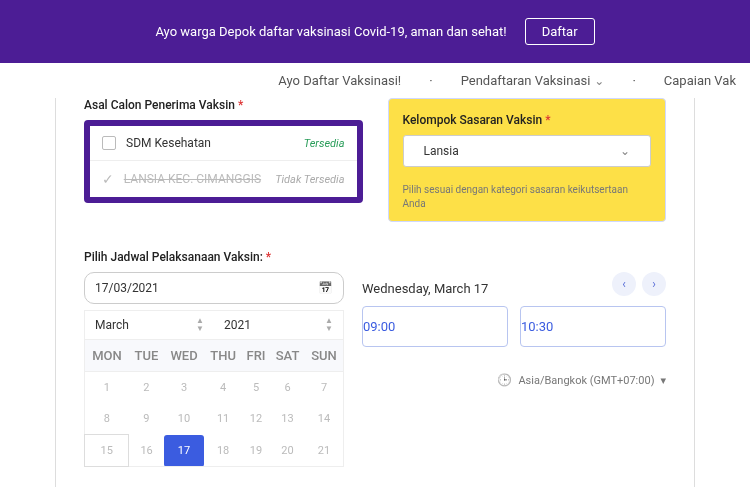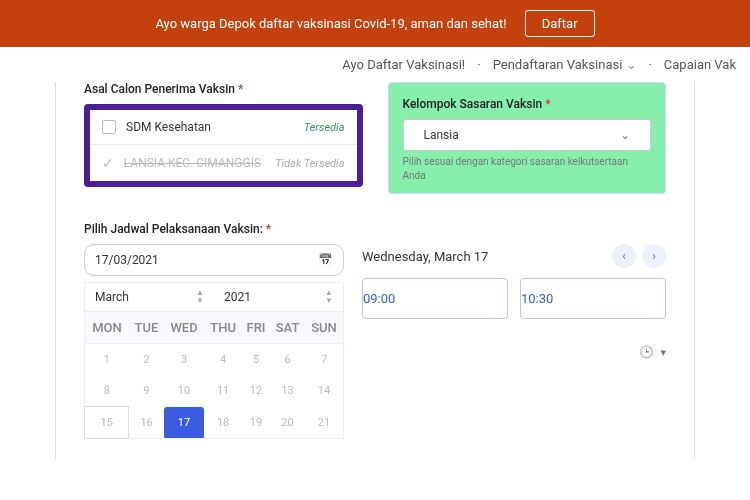--- a/index.html
+++ b/index.html
@@ -1,54 +1,54 @@
 <!DOCTYPE html>
 <html><head>
 <meta charset="utf-8">
 <style>
 * { box-sizing: border-box; margin: 0; padding: 0; font-family: -apple-system, BlinkMacSystemFont, "Segoe UI", Roboto, sans-serif; }
 body { background: #fff; color: #333; }
-.banner { background: #c2410c; color: #fff; display: flex; align-items: center; justify-content: center; gap: 18px; padding: 10px 0; font-size: 13px; }
+.banner { background: #4c1d95; color: #fff; display: flex; align-items: center; justify-content: center; gap: 18px; padding: 18px 0; font-size: 13px; }
 .banner-btn { border: 1px solid #fff; color: #fff; background: transparent; padding: 5px 16px; border-radius: 3px; font-size: 13px; cursor: pointer; }
-.topnav { display: flex; justify-content: flex-end; gap: 12px; padding: 10px 14px; font-size: 13px; color: #555; }
+.topnav { display: flex; justify-content: flex-end; gap: 28px; padding: 10px 14px; font-size: 13px; color: #555; }
 .topnav-item { display: inline-flex; align-items: center; gap: 4px; cursor: pointer; }
 .page { max-width: 640px; margin: 0 auto; border-left: 1px solid #ddd; border-right: 1px solid #ddd; padding: 0 28px 20px; }
 .header { text-align: center; padding: 14px 0 22px; }
 .header h1 { font-size: 17px; font-weight: 600; margin-bottom: 4px; }
 .header .sub { font-size: 11px; color: #555; }
 .row { display: flex; gap: 25px; margin-bottom: 28px; }
 .col { flex: 1; }
 .label { font-size: 12px; font-weight: 500; margin-bottom: 8px; color: #222; }
 .req { color: #d33; }
 .origin-box { border: 6px solid #4c1d95; border-radius: 4px; overflow: hidden; }
 .origin-row { display: flex; align-items: center; padding: 10px 12px; gap: 10px; font-size: 12px; }
 .origin-row + .origin-row { border-top: 1px solid #eee; }
 .cb { width: 14px; height: 14px; border: 1px solid #bbb; border-radius: 2px; flex-shrink: 0; }
 .check { color: #bbb; font-size: 14px; flex-shrink: 0; }
 .origin-row .name { flex: 1; color: #333; }
 .origin-row.unavail .name { color: #bbb; text-decoration: line-through; }
 .origin-row .status { font-size: 11px; font-style: italic; }
 .status.avail { color: #2a9d5a; }
 .status.unavail { color: #aaa; }
-.group-box { border: 1px solid #cfd8ff; background: #86efac; border-radius: 4px; padding: 14px 14px 10px; }
+.group-box { border: 1px solid #cfd8ff; background: #fde047; border-radius: 4px; padding: 14px 14px 10px; }
 .select { width: 100%; background: #fff; border: 1px solid #ccc; border-radius: 3px; padding: 8px 20px; font-size: 12px; display: flex; justify-content: space-between; align-items: center; cursor: pointer; }
-.hint { font-size: 10px; color: #777; margin-top: 4px; line-height: 1.4; }
+.hint { font-size: 10px; color: #777; margin-top: 16px; line-height: 1.4; }
 .date-sec { display: flex; gap: 18px; }
 .date-left { flex: 0 0 260px; }
 .date-input { display: flex; align-items: center; justify-content: space-between; border: 1px solid #ccc; border-radius: 10px; padding: 8px 10px; font-size: 12px; margin-bottom: 6px; cursor: pointer; }
 .cal-hdr { display: flex; border: 1px solid #eee; border-bottom: none; }
 .cal-hdr > div { flex: 1; display: flex; align-items: center; justify-content: space-between; padding: 6px 10px; font-size: 12px; }
 .spin { display: flex; flex-direction: column; font-size: 8px; color: #aaa; line-height: 1; cursor: pointer; }
 .cal { width: 100%; border: 1px solid #eee; border-collapse: collapse; }
 .cal th { font-size: 13px; font-weight: 500; color: #888; padding: 8px 0; background: #f8f9fc; border-bottom: 1px solid #eee; }
 .cal td { text-align: center; font-size: 11px; padding: 9px 0; color: #bbb; cursor: pointer; }
 .cal td.sel { background: #3b5ce0; color: #fff; border-radius: 3px; }
 .cal td.box { border: 1px solid #ddd; border-radius: 3px; color: #bbb; }
 .date-right { flex: 1; }
-.date-right-hdr { display: flex; align-items: center; justify-content: space-between; margin-bottom: 10px; }
+.date-right-hdr { display: flex; align-items: flex-end; justify-content: space-between; margin-bottom: 10px; }
 .date-title { font-size: 13px; color: #333; }
 .nav-btns { display: flex; gap: 6px; }
 .nav-btn { width: 24px; height: 24px; border-radius: 50%; background: #eef1fb; color: #5a6fd8; display: flex; align-items: center; justify-content: center; font-size: 12px; cursor: pointer; }
 .slots { display: flex; gap: 12px; }
 .slot { flex: 1; text-align: left; border: 1px solid #b8c5f0; color: #3b5ce0; border-radius: 4px; padding: 12px 0; font-size: 13px; cursor: pointer; }
 .tz { display: flex; align-items: center; justify-content: flex-end; gap: 6px; font-size: 11px; color: #777; margin-top: 26px; }
 .chev::after { content: "⌄"; font-size: 12px; color: #888; }
 .icon-cal::before { content: "📅"; filter: grayscale(1); font-size: 12px; }
 .icon-clock::before { content: "🕒"; filter: grayscale(1); font-size: 12px; }
 </style>
@@ -176,17 +176,18 @@
           <div class="nav-btn">‹</div>
           <div class="nav-btn">›</div>
         </div>
       </div>
       <div class="slots">
         <div class="slot">09:00</div>
         <div class="slot">10:30</div>
       </div>
       <div class="tz">
         <span class="icon-clock"></span>
+        <span>Asia/Bangkok (GMT+07:00)</span>
         <span>▾</span>
       </div>
     </div>
   </div>
 </div>
 
 </body></html>

